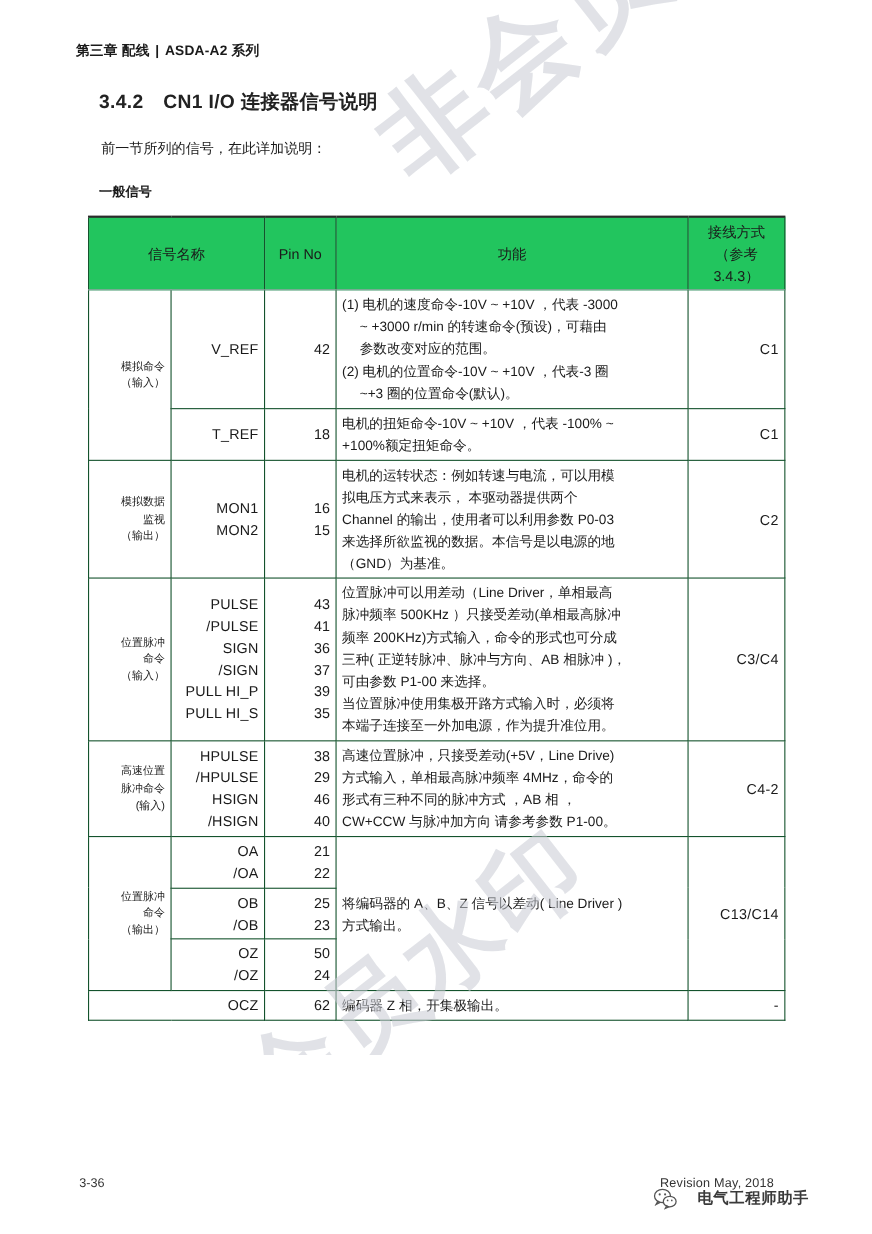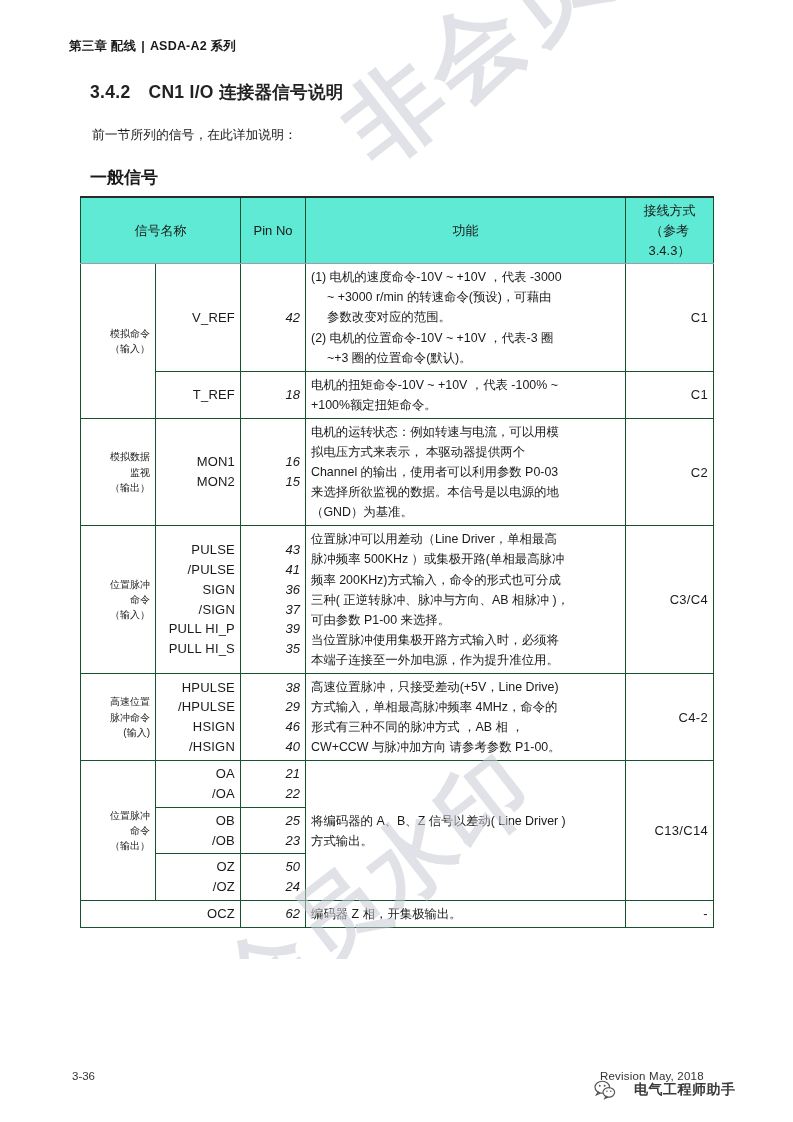--- a/index.html
+++ b/index.html
@@ -42,56 +42,56 @@
     font-size:17.5px; font-weight:700; color:#222;
     letter-spacing:.3px;
   }
   .sec-title .num { margin-right:18px; }
   .intro {
     position:absolute; left:92px; top:127px;
     font-size:12.8px; color:#1a1a1a;
   }
   .sub-head {
     position:absolute; left:90px; top:166px;
-    font-size:17px; font-weight:700; color:#1a1a1a;
+    font-size:12px; font-weight:700; color:#1a1a1a;
   }
 
   
   .tbl-wrap { position:absolute; left:80px; top:196px; width:633px; z-index:2; }
   table.sig {
     width:633px;
     border-collapse:collapse;
     table-layout:fixed;
     background:transparent;
     font-size:12.4px;
   }
   table.sig td, table.sig th {
     border:1px solid #14532d;
     padding:3px 5px;
     vertical-align:middle;
     font-weight:400;
     color:#1a1a1a;
   }
   table.sig thead th {
-    background:#5eead4;
+    background:#22c55e;
     font-size:13px;
     height:54px;
     border-top:2.2px solid #2b2b2b;
     border-bottom:1px solid #9aa0a8;
   }
   .c-grp   { width:75px; }
   .c-sig   { width:85px; }
   .c-pin   { width:65px; }
   .c-fn    { width:320px; }
   .c-wire  { width:88px; }
 
   td.grp, td.sig, td.pin, td.wire { text-align:right; }
   td.grp  { line-height:1.75; font-size:10px;margin-top:48px; }
   td.sig  { line-height:1.5; font-size:13px; letter-spacing:.2px; }
-  td.pin  { line-height:1.5; font-size:13px;font-style:italic; }
+  td.pin  { line-height:1.5; font-size:13px; }
   td.wire { font-size:13px; letter-spacing:.3px; }
   td.fn   { text-align:left; line-height:1.62; padding:5px 6px 5px 7px; }
   td.fn p { margin:0; }
   td.fn p.ind { padding-left:16px; text-indent:0; }
   .lastrow td { border-bottom:2.2px solid #2b2b2b; }
 
   
   .stack { display:block; line-height:1.52; }
 
   
@@ -220,21 +220,21 @@
         <td class="pin">
           <span class="stack">43</span>
           <span class="stack">41</span>
           <span class="stack">36</span>
           <span class="stack">37</span>
           <span class="stack">39</span>
           <span class="stack">35</span>
         </td>
         <td class="fn">
           <p>位置脉冲可以用差动（Line Driver，单相最高</p>
-          <p>脉冲频率 500KHz ）或集极开路(单相最高脉冲</p>
+          <p>脉冲频率 500KHz ）只接受差动(单相最高脉冲</p>
           <p>频率 200KHz)方式输入，命令的形式也可分成</p>
           <p>三种( 正逆转脉冲、脉冲与方向、AB 相脉冲 )，</p>
           <p>可由参数 P1-00 来选择。</p>
           <p>当位置脉冲使用集极开路方式输入时，必须将</p>
           <p>本端子连接至一外加电源，作为提升准位用。</p>
         </td>
         <td class="wire">C3/C4</td>
       </tr>
 
       <tr>

